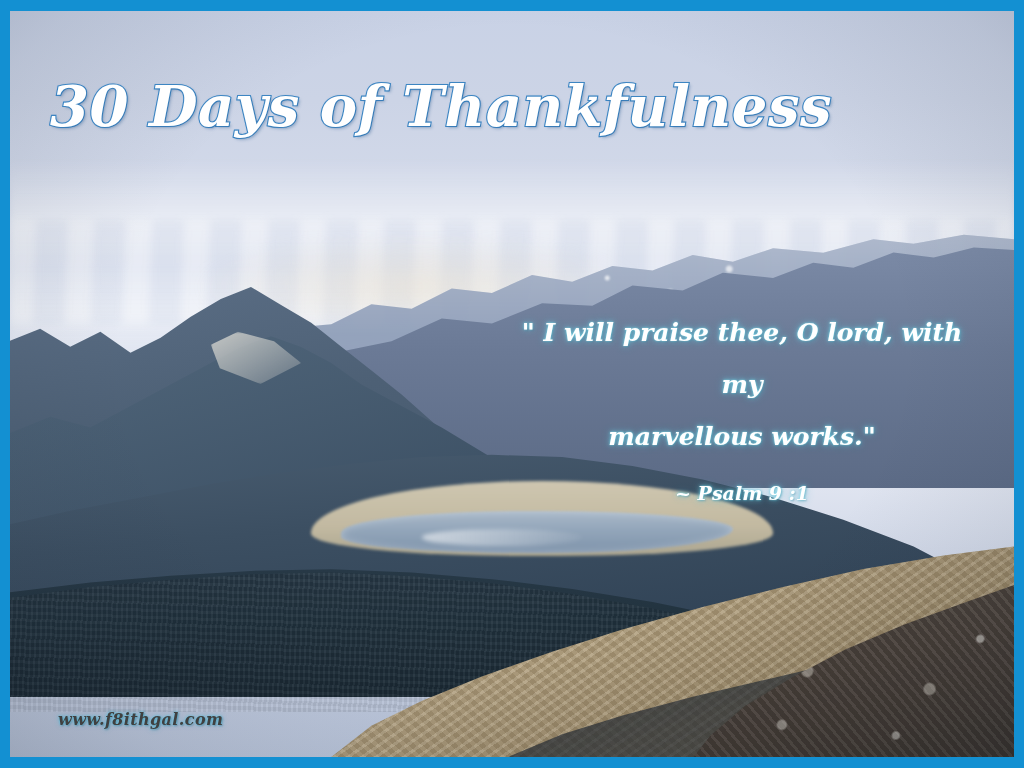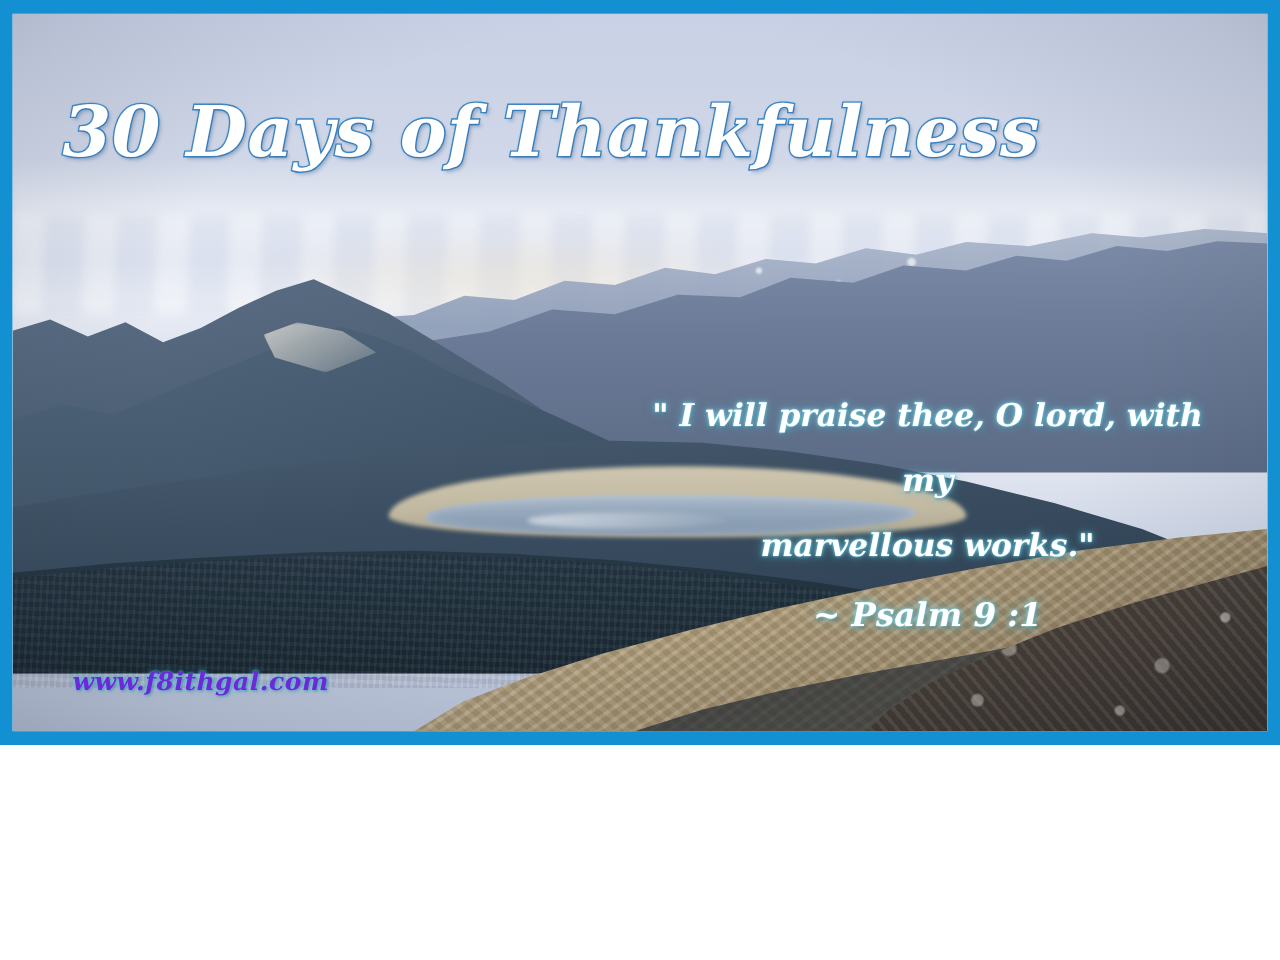--- a/index.html
+++ b/index.html
@@ -7,21 +7,21 @@
   html, body {
     width:1024px; height:768px;
     overflow:hidden;
     background:#ffffff;
     font-family:"DejaVu Sans", sans-serif;
   }
 
   
   .frame {
     position:relative;
-    width:1024px; height:596px;
+    width:1024px; height:768px;
     background:#1390d2;
     padding:11px 10px 11px 10px;
   }
 
   
   .photo {
     position:relative;
     width:100%; height:100%;
     overflow:hidden;
     background:#cdd5e8;
@@ -294,33 +294,33 @@
     text-shadow:
       0 0 2px rgba(130,225,240,.95),
       0 0 5px rgba(110,210,230,.75),
       0 0 10px rgba(90,190,215,.45),
       1px 1px 2px rgba(20,60,90,.35);
   }
   .verse .line { display:block; }
   .verse .ref {
     display:block;
     margin-top:4px;
-    font-size:26px;
+    font-size:19px;
     font-style:italic;
   }
 
   .watermark {
     position:absolute;
     left:48px; bottom:28px;
     font-family:"DejaVu Serif", serif;
     font-style:italic;
     font-weight:700;
-    font-size:20px;
+    font-size:16px;
     letter-spacing:.4px;
-    color:#6d28d9;
+    color:#404040;
     text-shadow:
       0 0 2px rgba(90,200,230,.95),
       0 0 5px rgba(70,180,215,.7),
       1px 1px 2px rgba(20,55,80,.4);
   }
 </style>
 </head>
 <body>
 
 <div class="frame">

